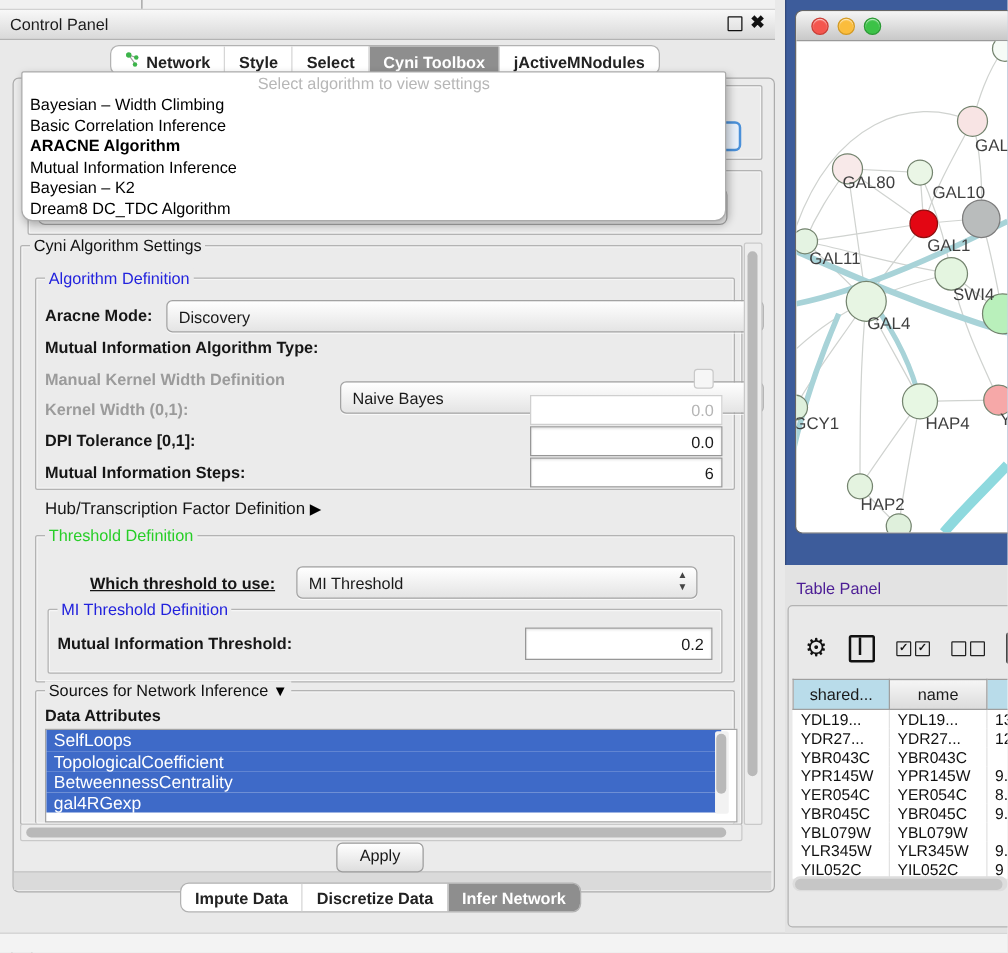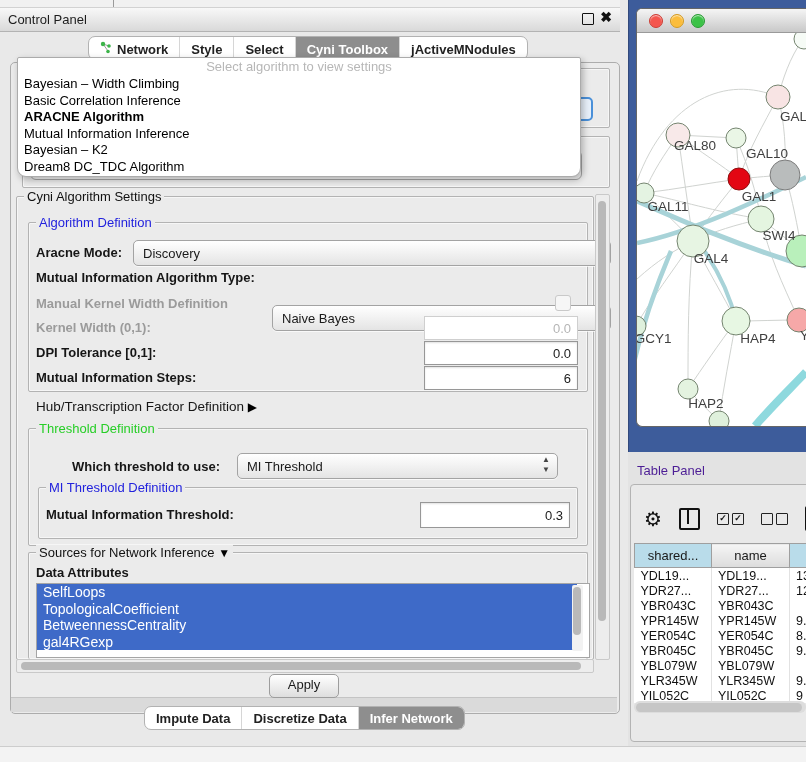--- a/index.html
+++ b/index.html
@@ -163,30 +163,30 @@
 <div class="field" style="left:424px;top:366px;width:146px;">6</div>
 
 <span class="lbl plain" style="left:36px;top:399px;font-size:13.5px;">
   <span>Hub/Transcription Factor Definition</span>
   <span class="tri"> ▶</span>
 </span>
 
 <div class="group" style="left:28px;top:428px;width:558px;height:116px;">
   <span class="glabel green">Threshold Definition</span>
 </div>
-<span class="lbl" style="left:72px;top:459px;">Which threshold to use:</span>
+<span class="lbl" style="left:72px;top:459px;text-decoration:underline;">Which threshold to use:</span>
 <div class="combo" style="left:237px;top:453px;width:290px;">
   <span>MI Threshold</span>
   <span class="arr">▲<br>▼</span>
 </div>
 <div class="group" style="left:38px;top:487px;width:538px;height:50px;">
   <span class="glabel blue">MI Threshold Definition</span>
 </div>
 <span class="lbl" style="left:46px;top:507px;">Mutual Information Threshold:</span>
-<div class="field" style="left:420px;top:502px;width:142px;height:24px;">0.3</div>
+<div class="field" style="left:420px;top:502px;width:142px;height:24px;">0.2</div>
 
 <div class="group" style="left:28px;top:552px;width:558px;height:106px;border-bottom:none;">
   <span class="glabel">
     <span>Sources for Network Inference</span>
     <span class="tri">▼</span>
   </span>
 </div>
 <span class="lbl" style="left:36px;top:565px;">Data Attributes</span>
 <div id="attrlist" class="listbox" style="left:36px;top:583px;width:552px;height:73px;">
     <div class="li">SelfLoops</div>

